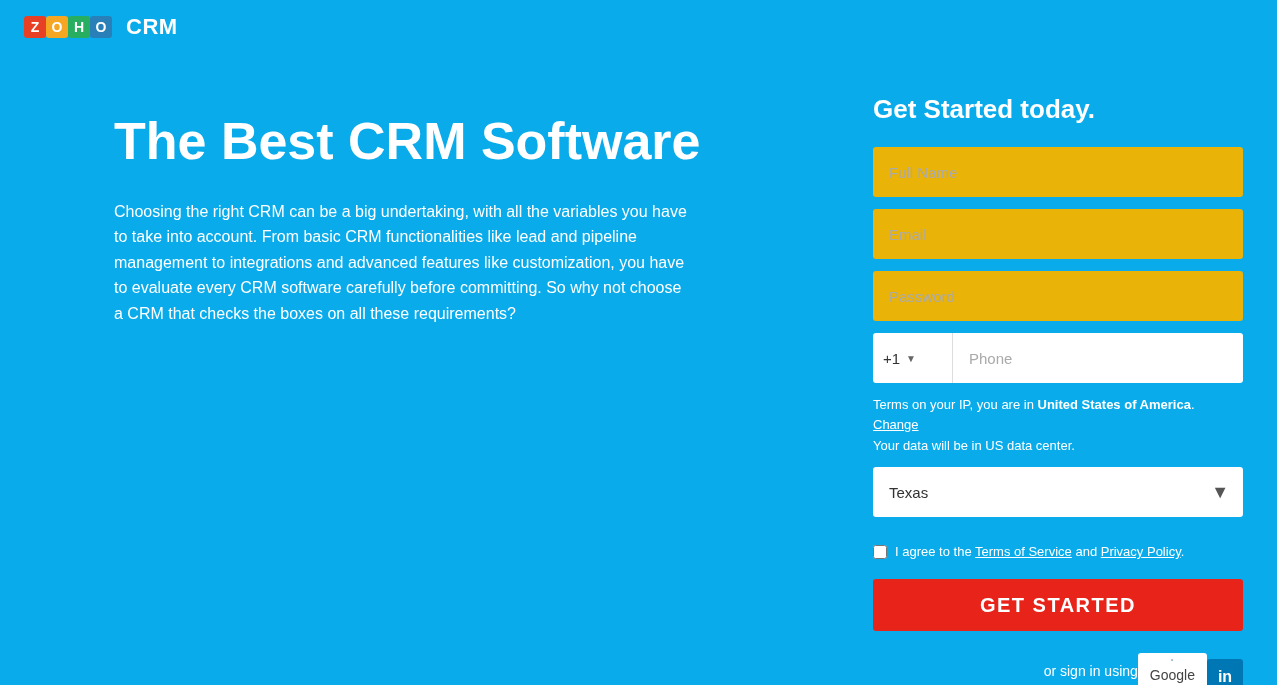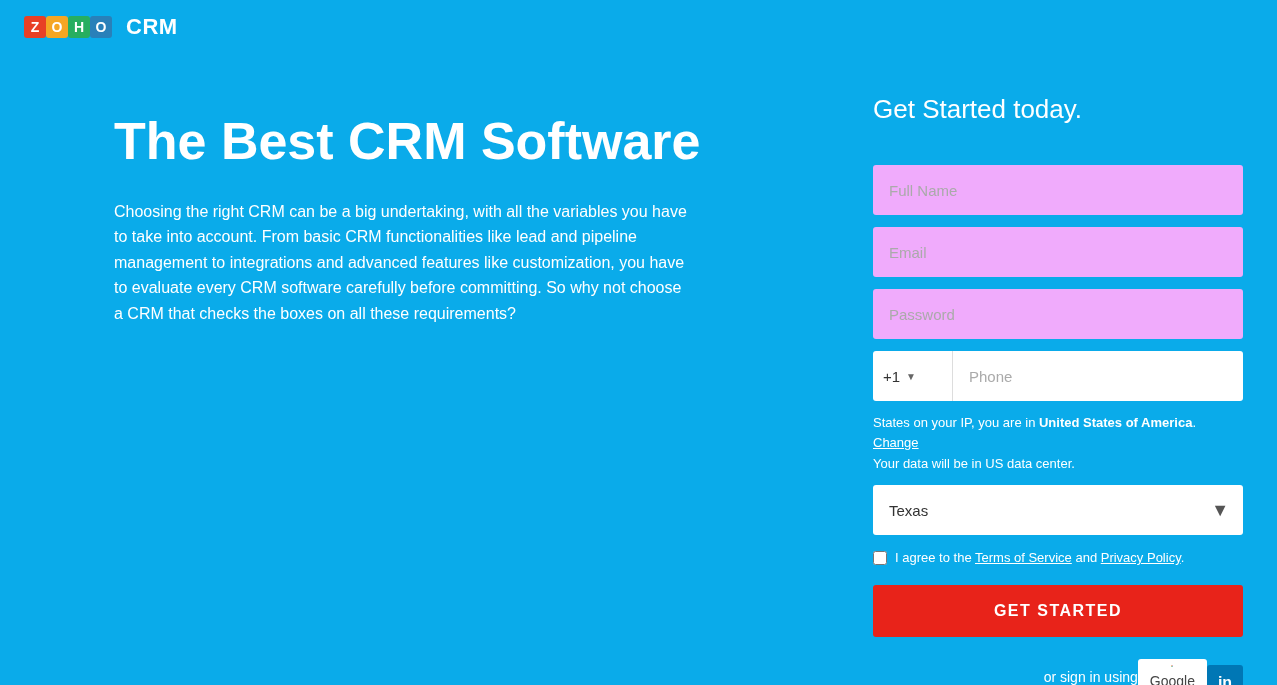--- a/index.html
+++ b/index.html
@@ -88,37 +88,37 @@
 
     
     .right-side {
       width: 380px;
       min-width: 380px;
       padding-right: 10px;
     }
 
     .form-title {
       font-size: 26px;
-      font-weight: normal;
-      color: white;
-      margin-bottom: 40px;
+      font-weight: bold;
+      color: white;
+      margin-bottom: 22px;
     }
 
     .form-field {
       margin-bottom: 12px;
     }
 
     .form-input {
       width: 100%;
       height: 50px;
       padding: 0 16px;
       font-size: 15px;
       border: none;
       border-radius: 3px;
-      background: #f0abfc;
+      background: #eab308;
       color: #333;
       outline: none;
     }
 
     .form-input::placeholder {
       color: #aaa;
     }
 
     .phone-row {
       display: flex;
@@ -183,21 +183,21 @@
     }
 
     .data-center-info {
       font-size: 13px;
       color: white;
       margin-bottom: 14px;
     }
 
     .state-select-container {
       position: relative;
-      margin-bottom: 14px;
+      margin-bottom: 26px;
       border-radius: 23px;
     }
 
     .state-select {
       width: 100%;
       height: 50px;
       padding: 0 16px;
       font-size: 15px;
       border: none;
       border-radius: 3px;
@@ -244,21 +244,21 @@
       color: white;
       text-decoration: underline;
       cursor: pointer;
     }
 
     .get-started-btn {
       width: 100%;
       height: 52px;
       background: #E8231A;
       color: white;
-      font-size: 16px;
+      font-size: 20px;
       font-weight: bold;
       border: none;
       border-radius: 3px;
       cursor: pointer;
       letter-spacing: 1.5px;
       margin-bottom: 16px;
     }
 
     .signin-row {
       display: flex;
@@ -348,21 +348,21 @@
 
     <div class="phone-row">
       <div class="phone-country">
         <span class="phone-country-code">+1</span>
         <span class="phone-dropdown-arrow">▼</span>
       </div>
       <input type="tel" class="phone-input" placeholder="Phone" style="">
     </div>
 
     <div class="location-info">
-      <span>States on your IP, you are in </span><strong>United States of America</strong><span>.</span> <a class="change-link">Change</a>
+      <span>Terms on your IP, you are in </span><strong>United States of America</strong><span>.</span> <a class="change-link">Change</a>
     </div>
     <div class="data-center-info">Your data will be in US data center.</div>
 
     <div class="state-select-container">
       <select class="state-select">
         <option value="Texas">Texas</option>
         <option value="California">California</option>
         <option value="New York">New York</option>
         <option value="Florida">Florida</option>
         <option value="Illinois">Illinois</option>

